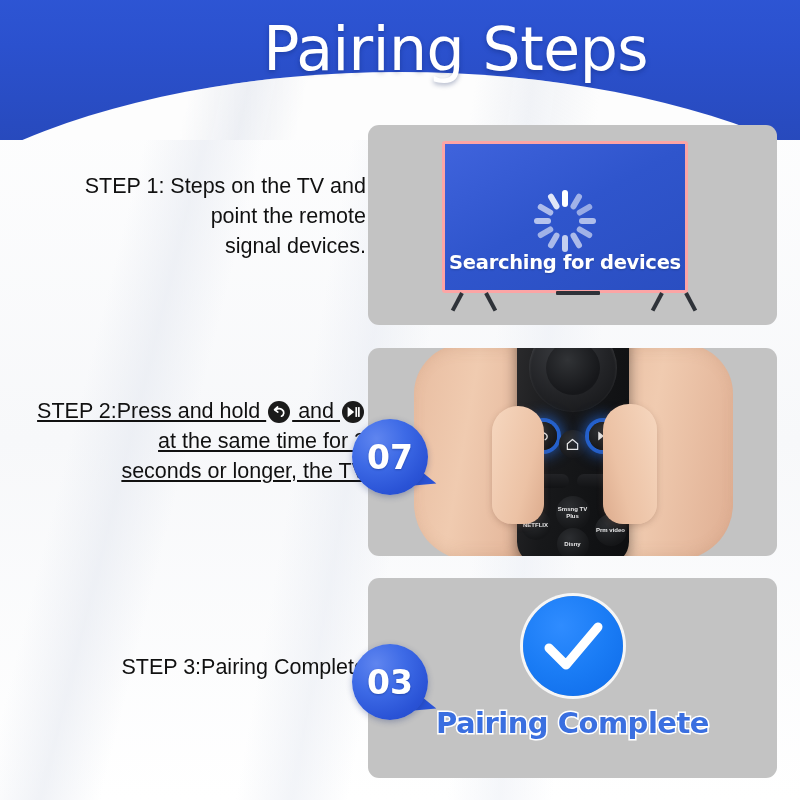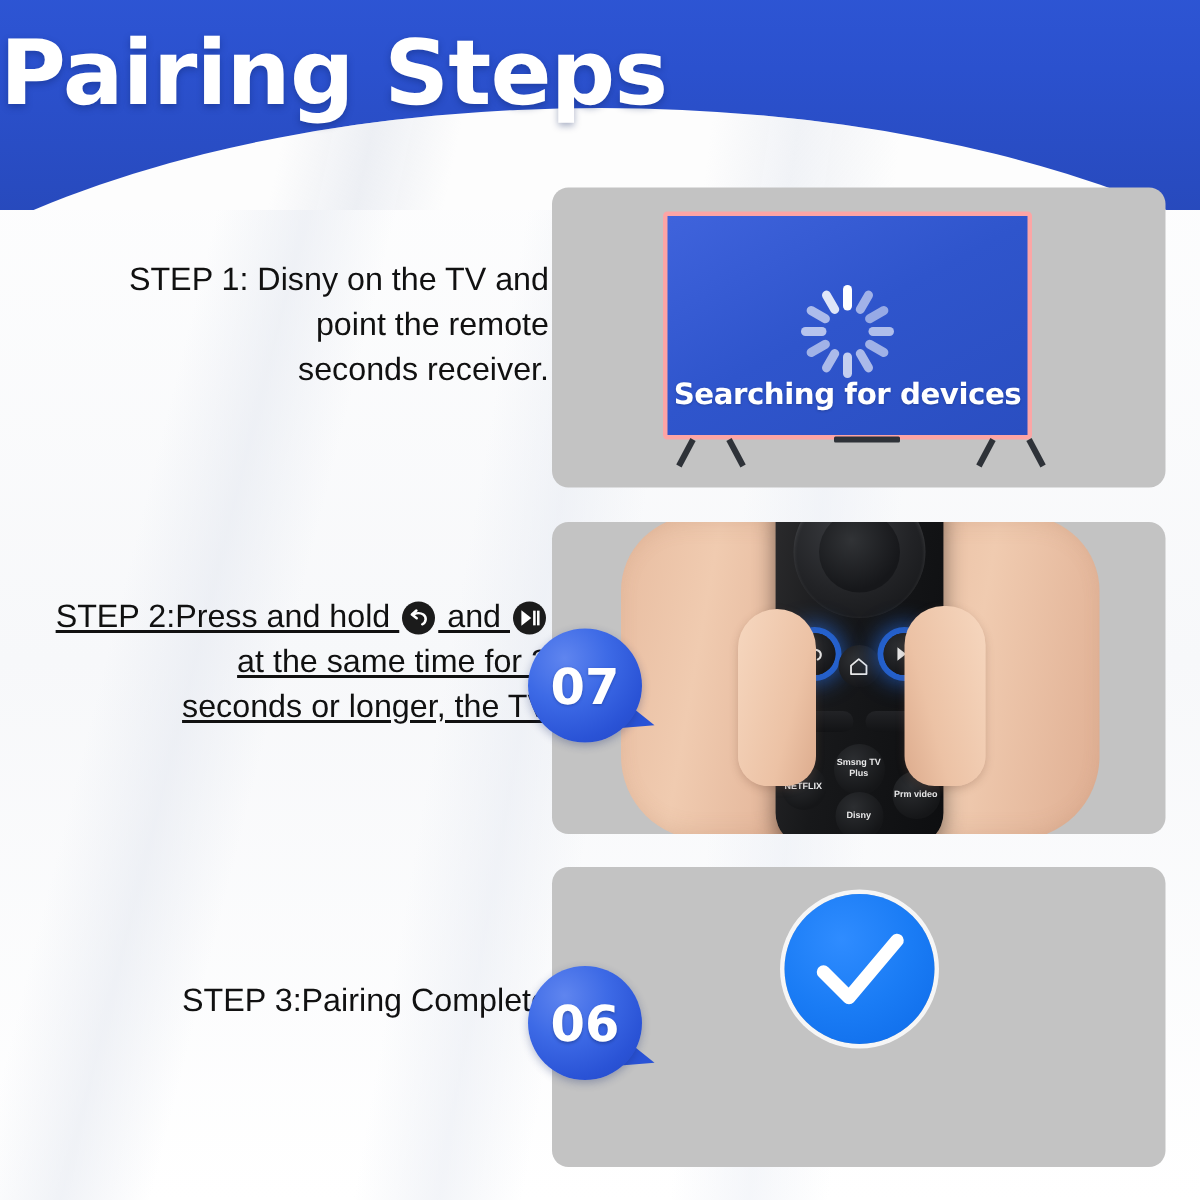--- a/index.html
+++ b/index.html
@@ -60,23 +60,23 @@
     height: 260px;
     border-radius: 50% 50% 0 0 / 100% 100% 0 0;
     background:
       linear-gradient(102deg, rgba(255,255,255,0) 30%, rgba(226,230,238,0.6) 35%, rgba(255,255,255,0) 40%),
       linear-gradient(98deg, rgba(255,255,255,0) 55%, rgba(228,232,240,0.5) 60%, rgba(255,255,255,0) 66%);
   }
   .header-title {
     position: absolute;
     left: 0; top: 14px;
     width: 648px;
-    text-align: left;
+    text-align: right;
     font-size: 60px;
-    font-weight: 700;
+    font-weight: 400;
     letter-spacing: -0.5px;
     color: #ffffff;
     text-shadow: 0 2px 5px rgba(10,30,90,0.35);
     font-family: "DejaVu Sans", sans-serif;
     z-index: 5;
   }
 
   
   .row { position: absolute; left: 0; width: 800px; }
   .row-1 { top: 125px; height: 205px; }
@@ -362,23 +362,23 @@
 
   <div class="header">
     <div class="header-fill"></div>
     <div class="header-curve"></div>
     <div class="header-curve-sheen"></div>
   </div>
   <div class="header-title">Pairing Steps</div>
 
   <div class="row row-1">
     <div class="step-text">
-      <div class="line">STEP 1: Disny on the TV and</div>
+      <div class="line">STEP 1: Steps on the TV and</div>
       <div class="line">point the remote</div>
-      <div class="line">seconds receiver.</div>
+      <div class="line">signal devices.</div>
     </div>
 
     <div class="panel">
       <div class="tv">
         <div class="tv-bezel">
           <div class="tv-screen">
             <div class="spinner">
               <i style="transform:rotate(0deg);opacity:1"></i>
               <i style="transform:rotate(30deg);opacity:.55"></i>
               <i style="transform:rotate(60deg);opacity:.5"></i>
@@ -475,22 +475,23 @@
     <div class="step-text">
       <div class="line">STEP 3:Pairing Complete</div>
     </div>
 
     <div class="panel">
       <div class="check-circle">
         <svg width="100" height="100" viewBox="0 0 100 100">
           <path d="M26 52 L43 69 L75 31" fill="none" stroke="#ffffff" stroke-width="9" stroke-linecap="round" stroke-linejoin="round"></path>
         </svg>
       </div>
+      <div class="success-caption">Pairing Complete</div>
     </div>
   </div>
 
   <div class="badge badge-3">
     <div class="badge-tail"></div>
     <div class="badge-circle"></div>
-    <div class="badge-num">06</div>
+    <div class="badge-num">03</div>
   </div>
 
 </div>
 
 </body></html>

